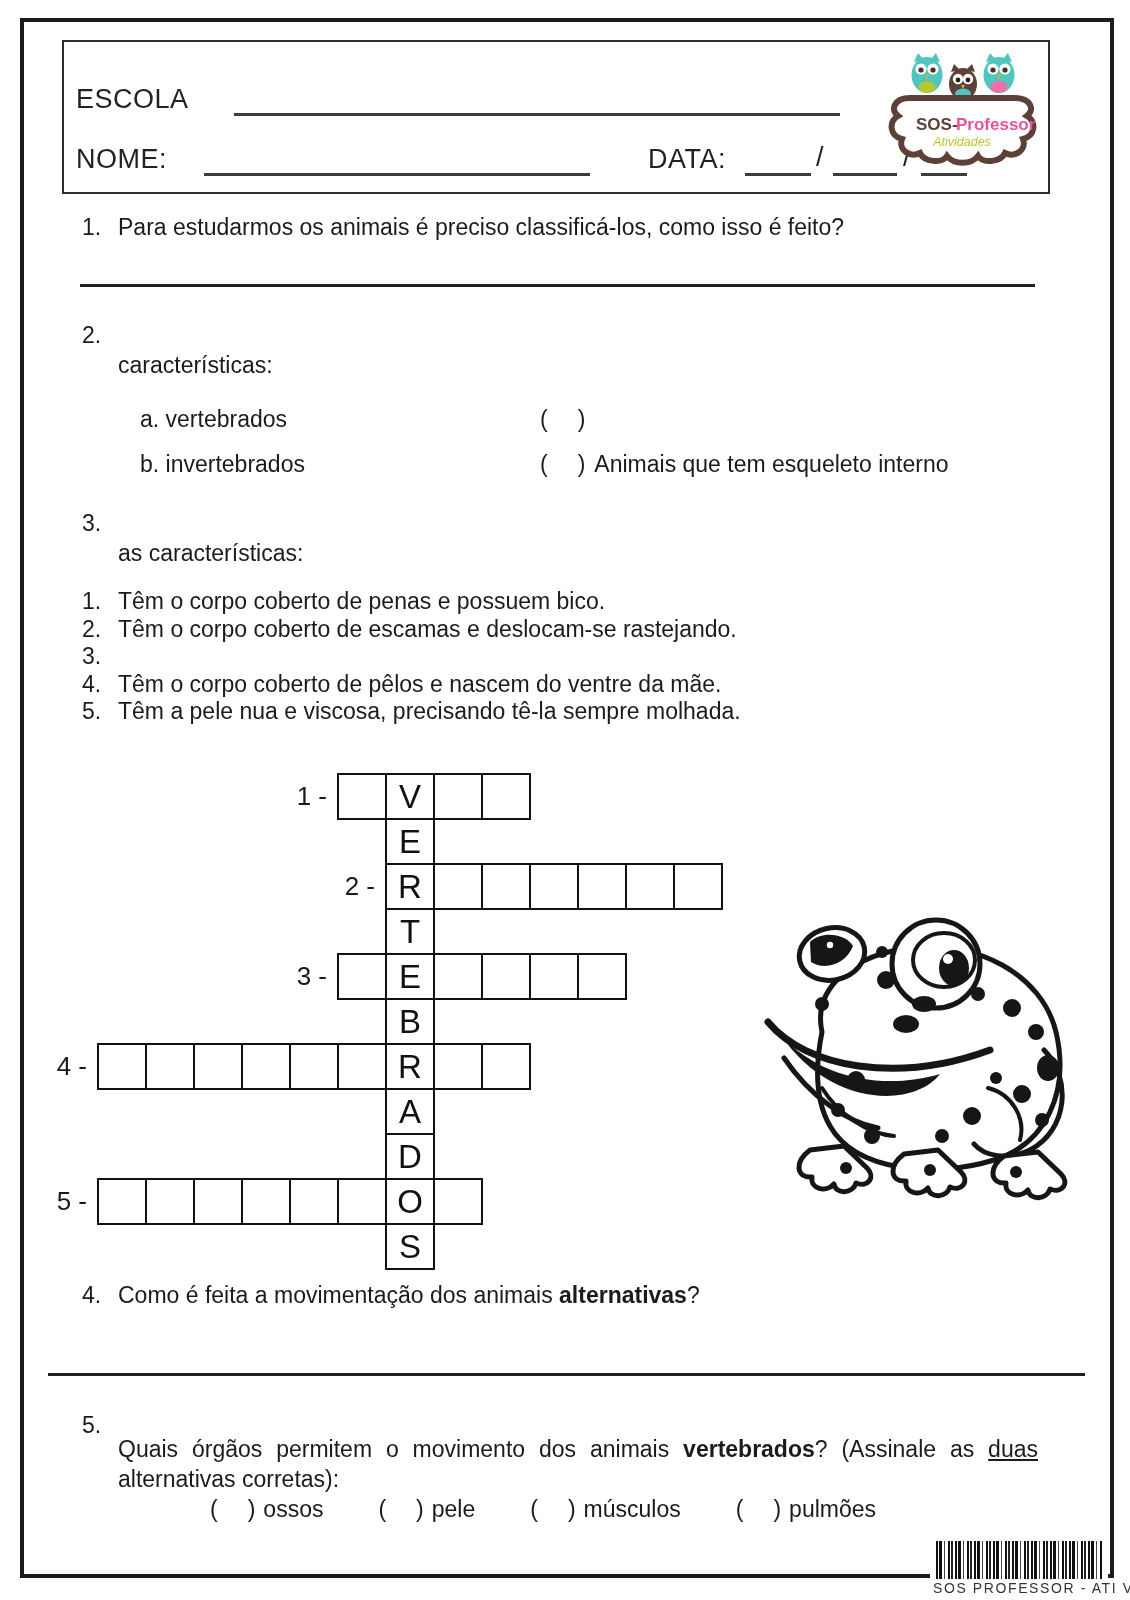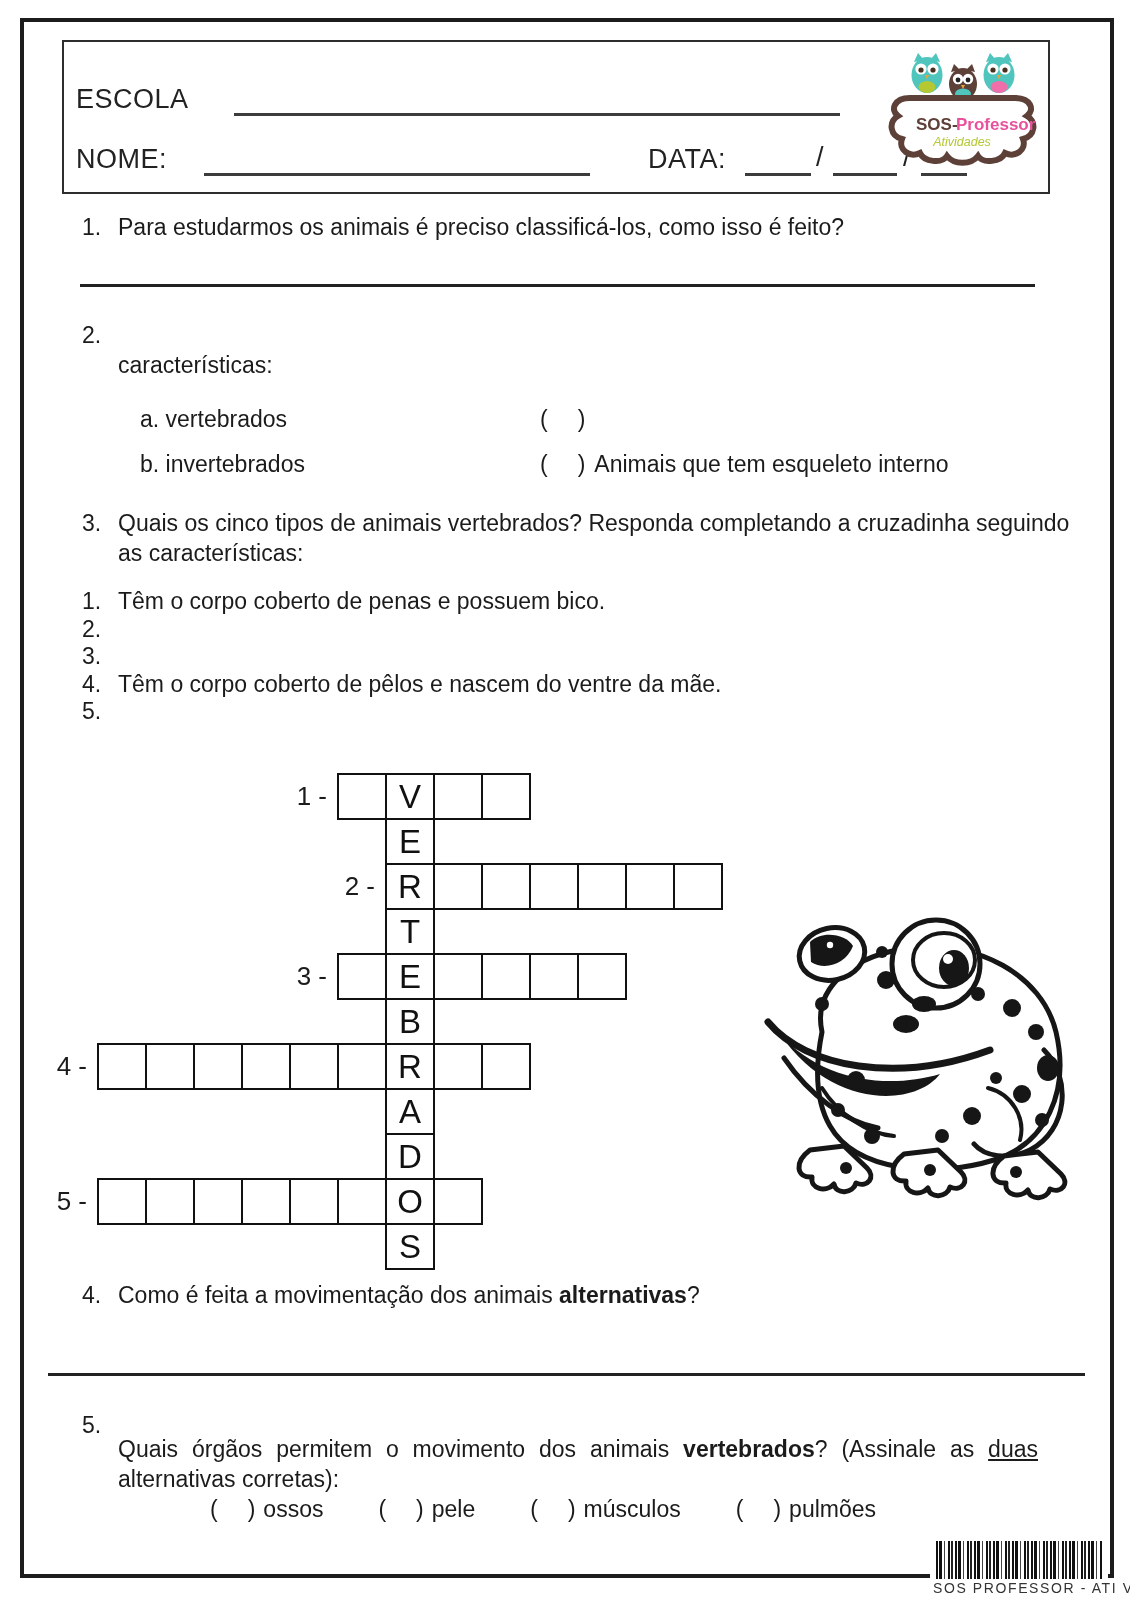--- a/index.html
+++ b/index.html
@@ -150,41 +150,43 @@
   <div class="abs mrow" style="left:140px; top:451px;">b. invertebrados</div>
   <div class="abs mrow paren-group" style="left:540px; top:451px;">
     <span>(</span>
       <span class="pgap"></span>
       <span>)</span>
     <span style="margin-left:9px;">Animais que tem esqueleto interno</span>
   </div>
 
   <div class="abs q" style="left:82px; top:508px; width:1000px;">
     <span class="num">3.</span>
-    <span style="white-space:nowrap;"><span>Quais os cinco tipos de animais vertebrados? Responda completando a cruzadinha seguindo</span><br>
+    <span style="white-space:nowrap;"><br>
       <span>as características:</span></span>
   </div>
 
   <div class="abs" style="left:82px; top:588px; width:1000px;">
     <div class="clue">
         <span class="num">1.</span>
         <span>Têm o corpo coberto de penas e possuem bico.</span>
       </div>
     <div class="clue">
         <span class="num">2.</span>
+        <span>Têm o corpo coberto de escamas e deslocam-se rastejando.</span>
       </div>
     <div class="clue">
         <span class="num">3.</span>
       </div>
     <div class="clue">
         <span class="num">4.</span>
         <span>Têm o corpo coberto de pêlos e nascem do ventre da mãe.</span>
       </div>
     <div class="clue">
         <span class="num">5.</span>
+        <span>Têm a pele nua e viscosa, precisando tê-la sempre molhada.</span>
       </div>
   </div>
 
   <div class="abs" style="left:0; top:0; width:1130px; height:1600px; pointer-events:none;" id="crossword">
       <div class="cw-label" style="left: 259px; top: 781px;">1 -</div>
       <div class="cw-cell" style="left: 337px; top: 773px; pointer-events: auto;"></div>
       <div class="cw-cell" style="left: 385px; top: 773px; pointer-events: auto;">V</div>
       <div class="cw-cell" style="left: 433px; top: 773px; pointer-events: auto;"></div>
       <div class="cw-cell" style="left: 481px; top: 773px; pointer-events: auto;"></div>
       <div class="cw-cell" style="left: 385px; top: 818px; pointer-events: auto;">E</div>

